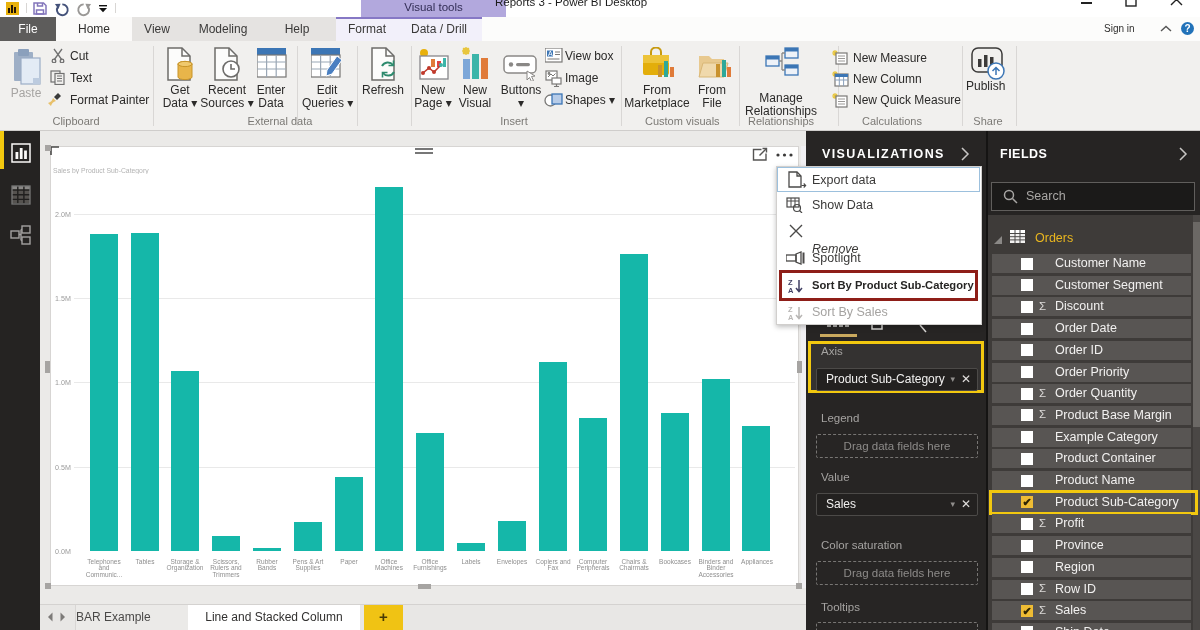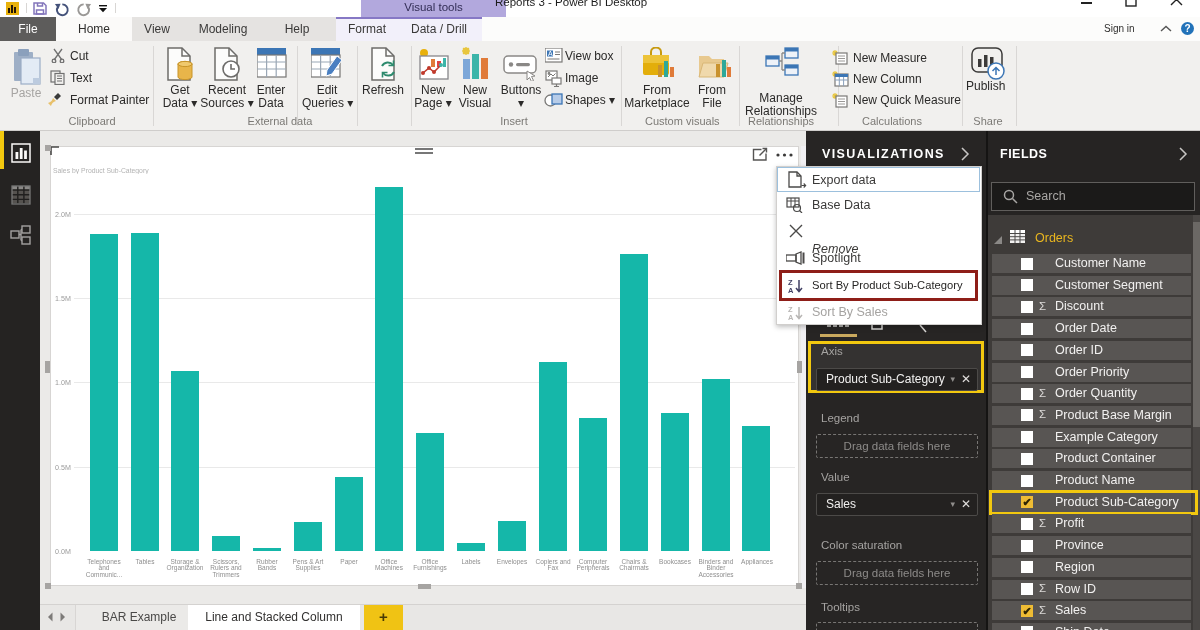--- a/index.html
+++ b/index.html
@@ -106,21 +106,21 @@
     <rect x="1" y="1" width="9" height="11"></rect>
     <rect x="5" y="3.5" width="9" height="11" fill="#f1f0ee"></rect>
     <path d="M7 6 h5 M7 8.5 h5 M7 11 h5" stroke-width="1"></path>
   </svg>
 <div class="rlbl" style="left:70px;top:72px;text-align:left;">Text</div>
 <svg class="ic" style="left:47px;top:92px" width="18" height="15">
     <path d="M1 11 q4 -1 5 -5 l3 3 q-4 1 -5 5 z" fill="#e8c06a"></path>
     <path d="M7 5 l4 -4 3 3 -4 4 z" fill="#3a3a3a"></path>
   </svg>
 <div class="rlbl" style="left:70px;top:94px;text-align:left;">Format Painter</div>
-<div class="glbl" style="left:57px;top:115px;width:70px;">Clipboard</div>
+<div class="glbl" style="left:41px;top:115px;width:70px;">Clipboard</div>
 
 <svg class="ic" style="left:167px;top:47px" width="28" height="35" fill="none" stroke="#6d6c6a" stroke-width="1.5">
     <path d="M1 1 h14 l8 8 v24 h-22 z" fill="#fcfcfb"></path>
     <path d="M15 1 v8 h8"></path>
     <ellipse cx="18" cy="17" rx="7" ry="2.6" fill="#e8b54a" stroke="#c89428" stroke-width="1"></ellipse>
     <path d="M11 17 v13 a7 2.6 0 0 0 14 0 v-13" fill="#e8b54a" stroke="#c89428" stroke-width="1"></path>
     <ellipse cx="18" cy="17" rx="7" ry="2.6" fill="#f0c96d" stroke="#c89428" stroke-width="1"></ellipse>
   </svg>
 <div class="rlbl" style="left:158px;top:84px;width:44px;">Get<br>Data ▾</div>
 <svg class="ic" style="left:214px;top:47px" width="28" height="35" fill="none" stroke="#6d6c6a" stroke-width="1.5">
@@ -492,44 +492,44 @@
     <path d="M9 1 v4 h4"></path>
     <path d="M13.5 14.5 h4 m-1.8 -2 l2 2 -2 2" stroke-width="1.1"></path>
   </svg>
 <div class="menuitem" style="top:173px;">Export data</div>
 <svg class="ic" style="left:786px;top:197px" width="18" height="16" fill="none" stroke="#4a4948" stroke-width="1.2">
     <rect x="1" y="1" width="12" height="9"></rect>
     <path d="M1 4 h12 M5 1 v9 M9 1 v9" stroke-width="1"></path>
     <circle cx="11" cy="11" r="3.5"></circle>
     <path d="M13.5 13.5 L16 16"></path>
   </svg>
-<div class="menuitem" style="top:198px;">Base Data</div>
+<div class="menuitem" style="top:198px;">Show Data</div>
 <svg class="ic" style="left:789px;top:224px" width="14" height="14" stroke="#4a4948" stroke-width="1.4">
     <path d="M1 1 L13 13 M13 1 L1 13"></path>
   </svg>
 <div class="menuitem" style="top:242px;font-style:italic;">Remove</div>
 <svg class="ic" style="left:786px;top:251px" width="19" height="14">
     <rect x="0" y="4" width="10" height="6" fill="none" stroke="#4a4948" stroke-width="1.3"></rect>
     <path d="M10 3 l5 -2 v12 l-5 -2 z" fill="none" stroke="#4a4948" stroke-width="1.3"></path>
     <rect x="16.5" y="1.5" width="2" height="11" fill="#4a4948"></rect>
   </svg>
 <div class="menuitem" style="top:251px;">Spotlight</div>
 <div class="abs" style="left:778.5px;top:269.5px;width:199px;height:31px;border:3px solid #8e1e18;"></div>
 <svg class="ic" style="left:788px;top:278px" width="16" height="16">
     <text x="0" y="7" font-size="7.5" font-weight="bold" fill="#403f63" font-family="Liberation Sans">Z</text>
     <text x="0" y="15" font-size="7.5" font-weight="bold" fill="#403f63" font-family="Liberation Sans">A</text>
     <path d="M11 2 v11 M8 10 l3 3.5 3 -3.5" stroke="#403f63" stroke-width="1.5" fill="none"></path>
   </svg>
-<div class="menuitem" style="top:278.5px;font-weight:normal;font-size:11.2px;color:#262524;">Sort By Product Sub-Category</div>
+<div class="menuitem" style="top:278.5px;font-weight:bold;font-size:11.2px;color:#262524;">Sort By Product Sub-Category</div>
 <svg class="ic" style="left:788px;top:305px" width="16" height="16">
     <text x="0" y="7" font-size="7.5" font-weight="bold" fill="#b8b6b4" font-family="Liberation Sans">Z</text>
     <text x="0" y="15" font-size="7.5" font-weight="bold" fill="#b8b6b4" font-family="Liberation Sans">A</text>
     <path d="M11 2 v11 M8 10 l3 3.5 3 -3.5" stroke="#b8b6b4" stroke-width="1.5" fill="none"></path>
   </svg>
 <div class="menuitem" style="top:305px;color:#a5a3a1;">Sort By Sales</div>
 
 <div class="abs" style="left:40px;top:604px;width:766px;height:26px;background:#e8e7e5;border-top:1px solid #d4d2d0;"></div>
 <svg class="ic" style="left:47px;top:612px" width="26" height="10" fill="#7d7b79">
     <path d="M5.5 0.5 L1 5 L5.5 9.5 z"></path>
     <path d="M13.5 0.5 L18 5 L13.5 9.5 z"></path>
   </svg>
-<div class="abs" style="left:75px;top:605px;width:128px;height:25px;background:#ebeae8;border-left:1px solid #d8d6d4;border-right:1px solid #d8d6d4;color:#4a4948;font-size:12px;text-align:center;line-height:24px;">BAR Example</div>
+<div class="abs" style="left:75px;top:605px;width:128px;height:25px;background:#ebeae8;border-left:1px solid #d8d6d4;border-right:1px solid #d8d6d4;color:#4a4948;font-size:12px;text-align:left;line-height:24px;">BAR Example</div>
 <div class="abs" style="left:188px;top:605px;width:172px;height:25px;background:#fff;color:#323130;font-size:12px;text-align:center;line-height:24px;">Line and Stacked Column</div>
 <div class="abs" style="left:364px;top:605px;width:39px;height:25px;background:#f0c314;color:#473a05;font-size:15px;font-weight:bold;text-align:center;line-height:24px;">+</div>
 </body></html>

